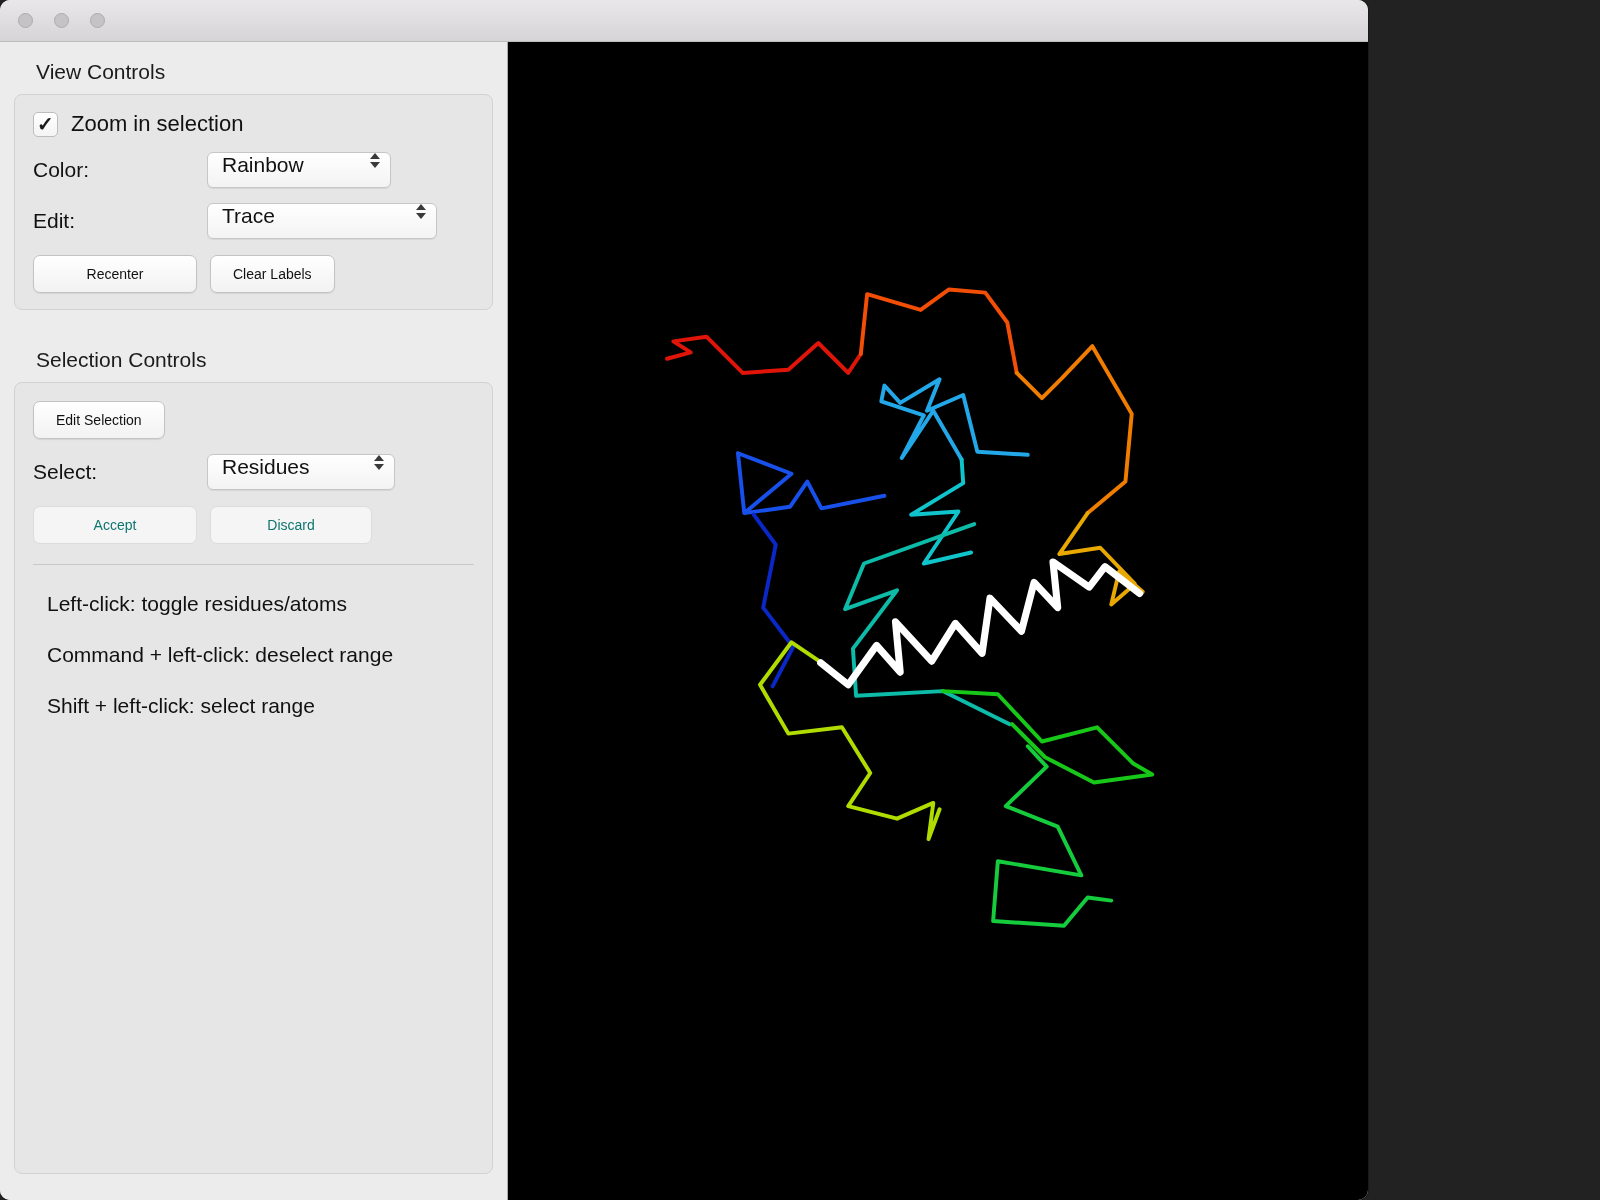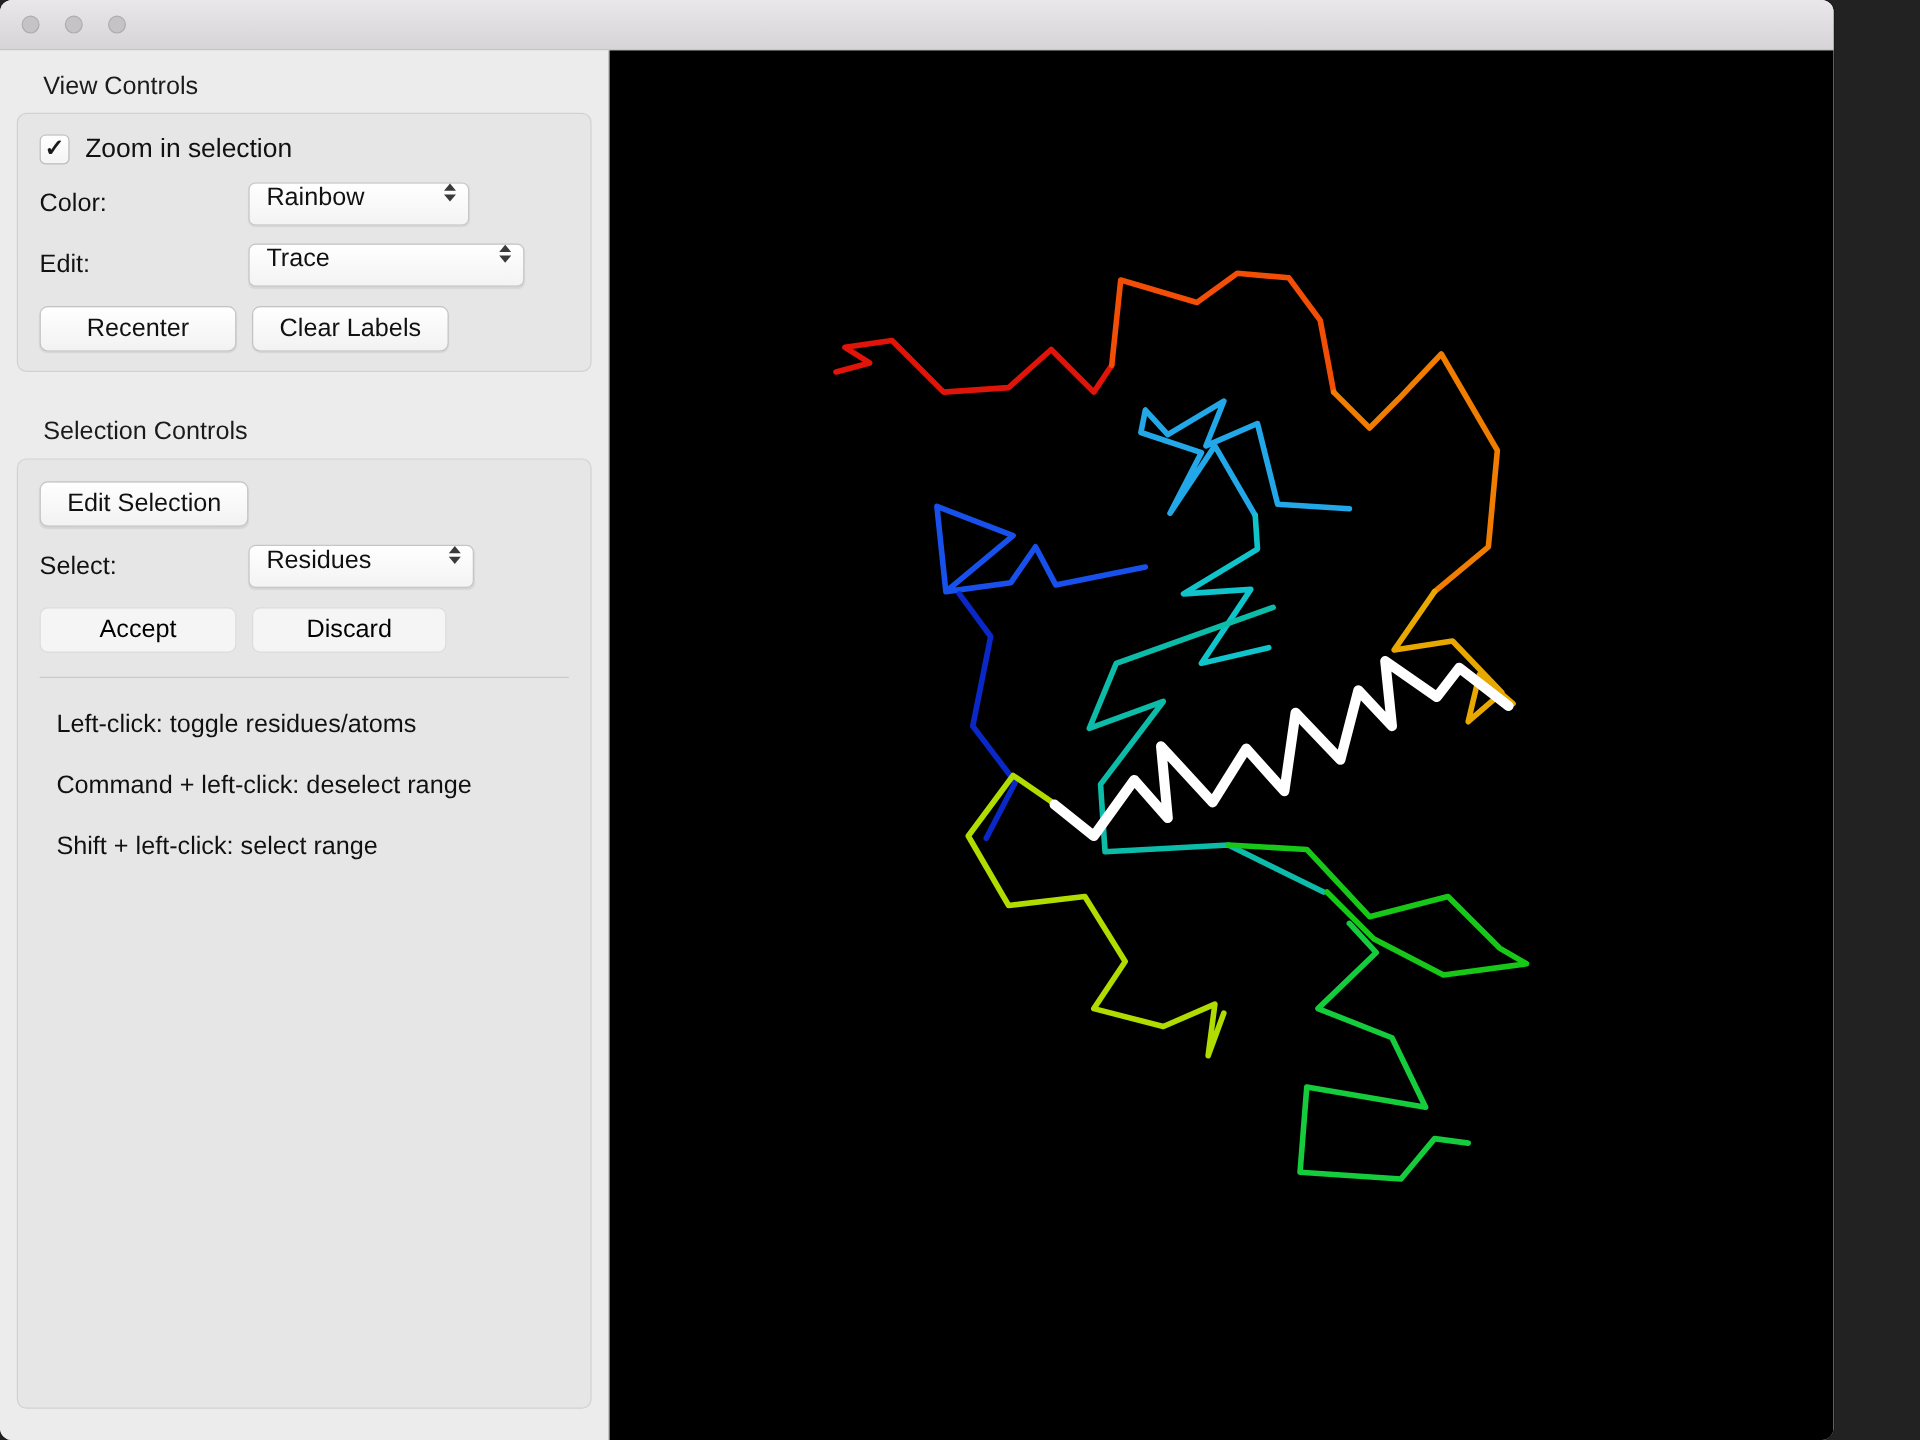--- a/index.html
+++ b/index.html
@@ -1,20 +1,20 @@
 <!DOCTYPE html>
 <html><head>
 <meta charset="utf-8">
 <style>
   * { margin:0; padding:0; box-sizing:border-box; }
   html,body { width:1600px; height:1200px; background:#222; }
   body { font-family:"Liberation Sans", sans-serif; color:#111; }
 
   .window {
-    width:1528px; height:1200px;
+    width:1368px; height:1200px;
     border-radius:10px; overflow:hidden;
     display:flex; flex-direction:column;
     background:#ececec;
     box-shadow:0 0 0 1px rgba(0,0,0,.25);
   }
 
   
   .titlebar {
     height:42px; flex:0 0 42px;
     background:linear-gradient(#e9e7e9, #d6d4d6);
@@ -80,27 +80,27 @@
   .popup-chevrons { margin-left:auto; margin-right:10px; display:flex; flex-direction:column; align-items:center; gap:3px; }
   .chev-up   { width:0; height:0; border-left:5px solid transparent; border-right:5px solid transparent; border-bottom:6px solid #3a3a3a; }
   .chev-down { width:0; height:0; border-left:5px solid transparent; border-right:5px solid transparent; border-top:6px solid #3a3a3a; }
   .popup.disabled { background:#f1f1f1; border-color:#dadada; box-shadow:none; }
   .popup.disabled .chev-up { border-bottom-color:#b4b4b4; }
   .popup.disabled .chev-down { border-top-color:#b4b4b4; }
 
   .button-row { display:flex; gap:13px; margin-top:16px; }
   button {
     font-family:"Liberation Sans", sans-serif;
-    font-size:21px; color:#111;
+    font-size:14px; color:#111;
     height:38px; padding:0 22px;
     background:linear-gradient(#ffffff,#f2f2f2);
     border:1px solid #c3c3c3; border-radius:7px;
     box-shadow:0 1px 1px rgba(0,0,0,.08);
   }
-  button:disabled { color:#000000; background:#f5f5f5; border-color:#dcdcdc; box-shadow:none; }
+  button:disabled { color:#0f766e; background:#f5f5f5; border-color:#dcdcdc; box-shadow:none; }
   .w164 { width:164px; }
   .w162 { width:162px; }
 
   .divider { border:none; border-top:1px solid #c9c9c9; margin:20px 0 4px 0; }
 
   .instructions { padding-left:14px; }
   .instructions p { font-size:21px; margin-top:27px; }
 </style>
 </head>
 <body>

